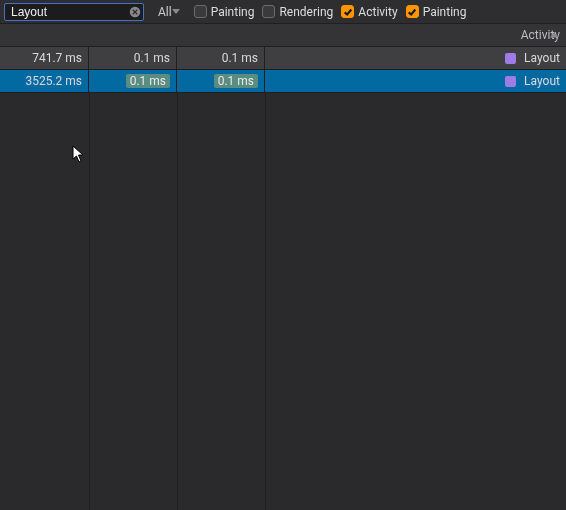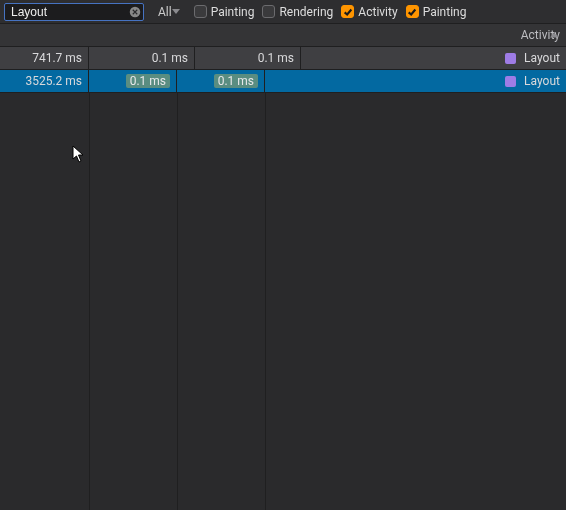--- a/index.html
+++ b/index.html
@@ -138,21 +138,20 @@
     width: 1px;
     background: #1f1f20;
   }
   .data-row {
     position: relative;
     background: #0369a1;
     color: #d9d9db;
   }
   .data-row.selected {
     background: #3f3f42;
-    gap: 18px;
   }
   .activity-content {
     display: flex;
     align-items: center;
     gap: 8px;
     padding-left: 18px;
   }
   .swatch {
     width: 11px;
     height: 11px;

